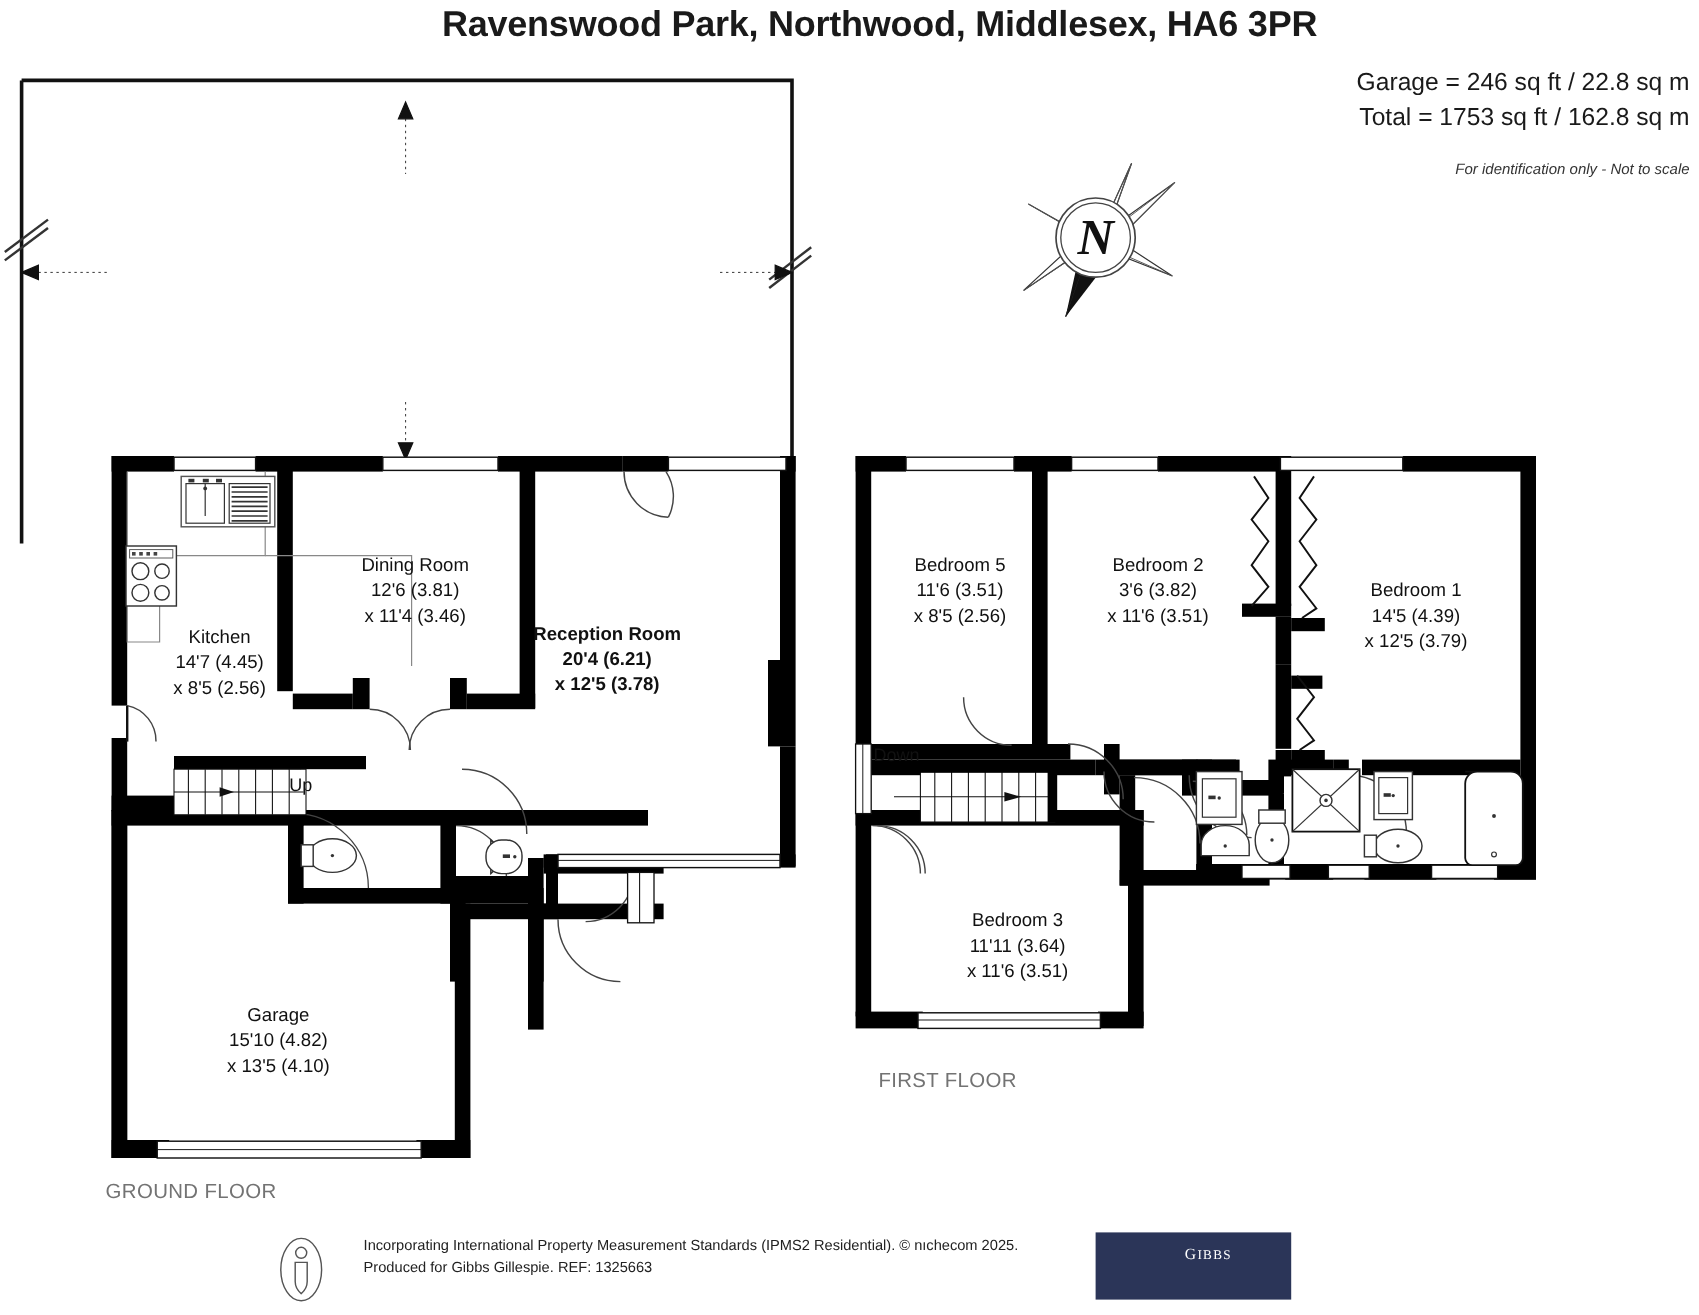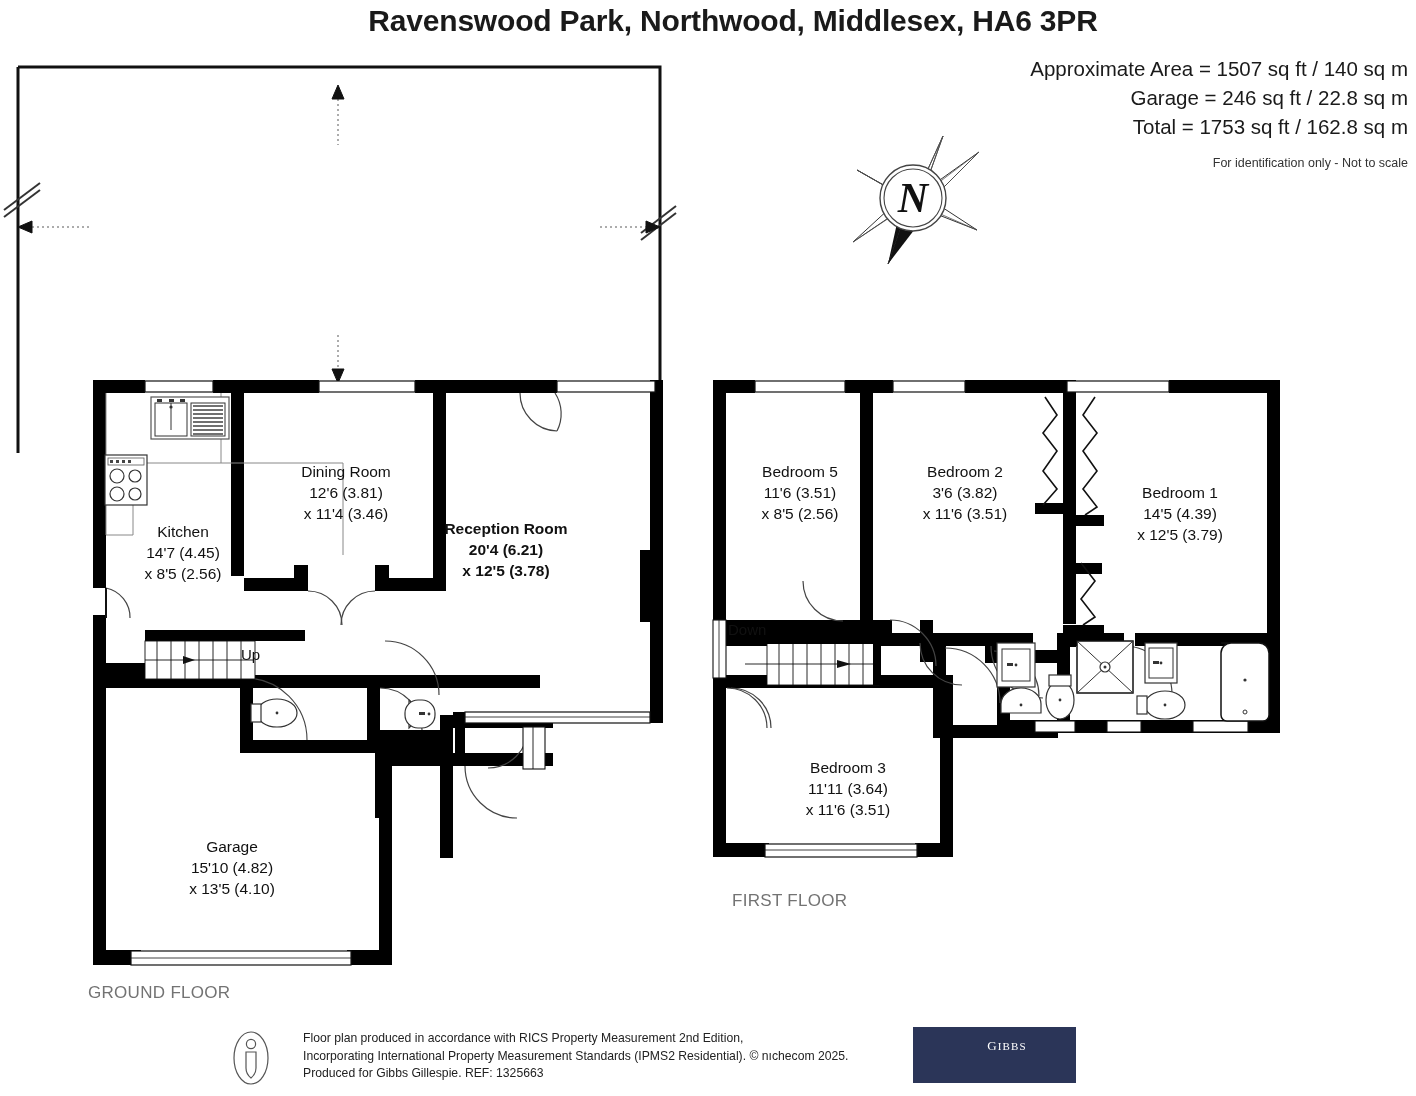--- a/index.html
+++ b/index.html
@@ -17,22 +17,22 @@
     top:4px;left:0;width:1416px;text-align:center;
     font-size:30px;font-weight:bold;letter-spacing:-0.2px;
     white-space:nowrap;
   }
   #area-block{
     top:54px;right:8px;width:640px;text-align:right;
     font-size:20.5px;line-height:29px;font-weight:400;
   }
   #area-block .line{display:block;}
   #disclaimer{
-    top:156px;right:8px;width:640px;text-align:right;
-    font-size:12.5px;color:#333;
+    top:134px;right:8px;width:640px;text-align:right;
+    font-size:12.5px;color:#333;font-style:italic;
   }
   .roomlabel{
     position:absolute;text-align:center;font-size:15.5px;line-height:21px;
     white-space:nowrap;color:#111;
   }
   .roomlabel .nm{display:block;}
   .roomlabel .d1{display:block;}
   .roomlabel .d2{display:block;}
   .floorlabel{position:absolute;font-size:17px;letter-spacing:0.3px;color:#737373;}
   .dirlabel{position:absolute;font-size:15px;color:#111;}
@@ -58,21 +58,20 @@
   #brand-logo span:first-letter{font-size:18px;}
 </style>
 </head>
 <body>
 
 <div id="plan-root">
 
   <div class="abs" id="page-title">Ravenswood Park, Northwood, Middlesex, HA6 3PR</div>
 
   <div class="abs" id="area-block">
-    <span class="line">Approximate Area = 1507 sq ft / 140 sq m</span>
     <span class="line">Garage = 246 sq ft / 22.8 sq m</span>
     <span class="line">Total = 1753 sq ft / 162.8 sq m</span>
   </div>
 
   <div class="abs" id="disclaimer">For identification only - Not to scale</div>
 
   <svg class="ov" width="140" height="140" style="left:845px;top:130px;">
     <g>
 
       <polygon points="68,72 98,6 78,62 134,22 86,70 132,100 76,78 43,134 64,74 8,112 58,66 12,40" fill="#ffffff" stroke="#333" stroke-width="1"></polygon>
@@ -497,21 +496,20 @@
   <div class="dirlabel" style="left:728px;top:621px;">Down</div>
   <div class="floorlabel" style="left:732px;top:891px;">FIRST FLOOR</div>
 
   <svg class="ov" id="footer-icon" width="38" height="56" style="left:232px;top:1030px;">
     <ellipse cx="19" cy="28" rx="17" ry="26" fill="#fff" stroke="#555" stroke-width="1.2"></ellipse>
     <circle cx="19" cy="14" r="4.6" fill="#fff" stroke="#555" stroke-width="1.2"></circle>
     <path d="M 14 22 L 24 22 L 24 38 Q 24 44 19 48 Q 14 44 14 38 Z" fill="#fff" stroke="#555" stroke-width="1.2"></path>
   </svg>
 
   <div class="abs" id="footer-note">
-    <span class="ln">Floor plan produced in accordance with RICS Property Measurement 2nd Edition,</span>
     <span class="ln">Incorporating International Property Measurement Standards (IPMS2 Residential).   © nıchecom 2025.</span>
     <span class="ln">Produced for Gibbs Gillespie.   REF:  1325663</span>
   </div>
 
   <div class="abs" id="brand-logo">
     <span>Gibbs</span>
     <span>Gillespie</span>
   </div>
 
 </div>

